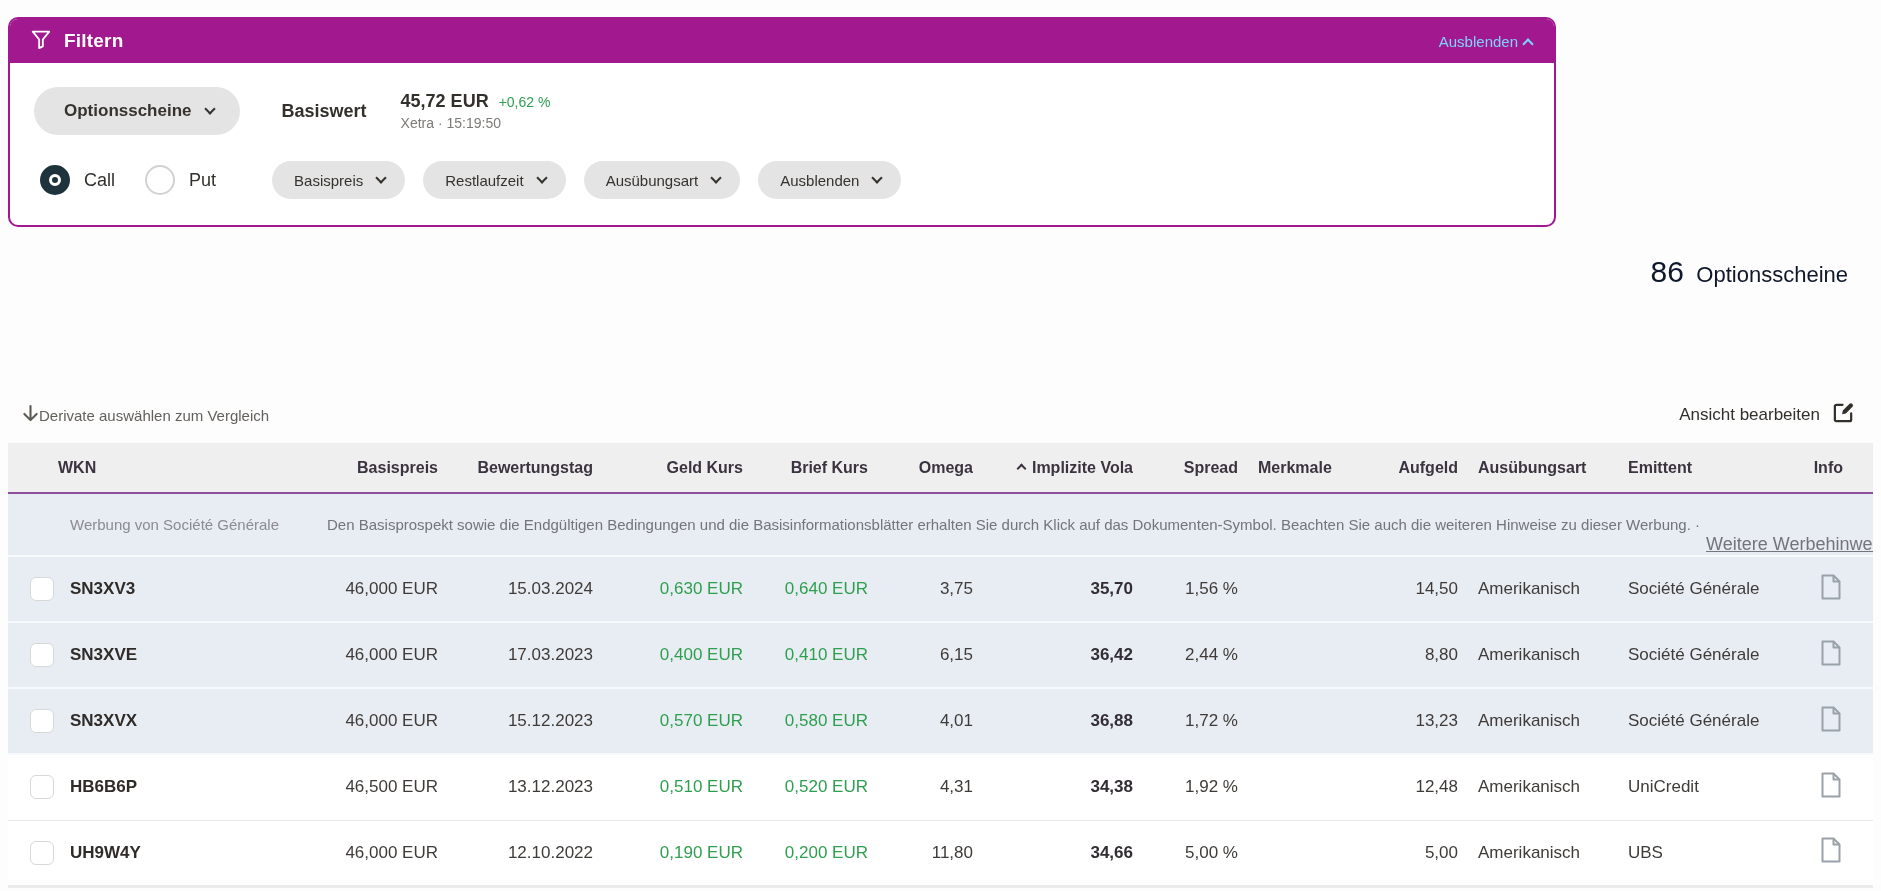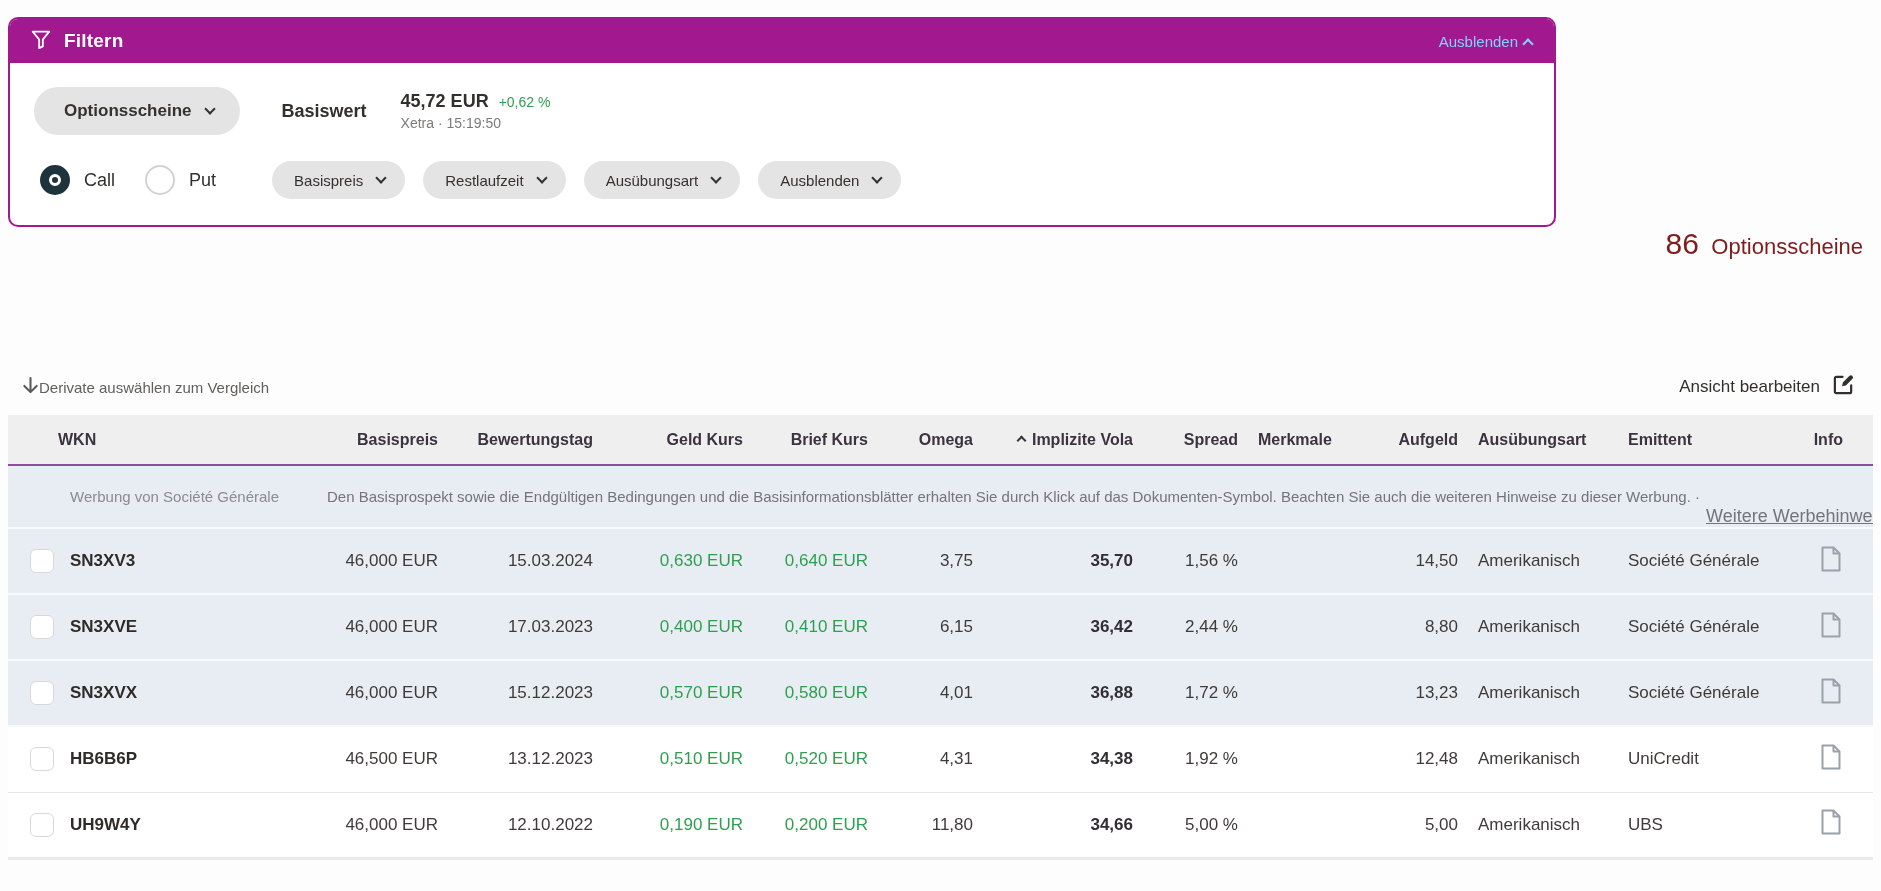--- a/index.html
+++ b/index.html
@@ -80,21 +80,21 @@
     background: #fff; border: 2px solid #d2d2d2; position: relative;
   }
   .radio.checked { background: #1f333d; border-color: #1f333d; }
   .radio.checked::before {
     content: ""; position: absolute; inset: 7px; border-radius: 50%;
     border: 3.5px solid #fff;
   }
   .pills { margin-left: 56px; display: flex; align-items: center; }
 
   
-  .count-row { text-align: right; padding-right: 18px; color: #7f1d1d; }
+  .count-row { margin-top: 28px; text-align: right; padding-right: 33px; color: #0f172a; }
   .count-num { font-size: 30px; }
   .count-label { font-size: 22px; margin-left: 8px; }
 
   
   .toolbar-row { margin-top: 112px; display: flex; justify-content: space-between; align-items: center; padding: 0 26px 0 22px; }
   .compare-btn {
     background: none; border: none; cursor: pointer; font-family: inherit;
     font-size: 15px; color: #63605c; display: flex; align-items: center; 
   }
   .edit-btn {

